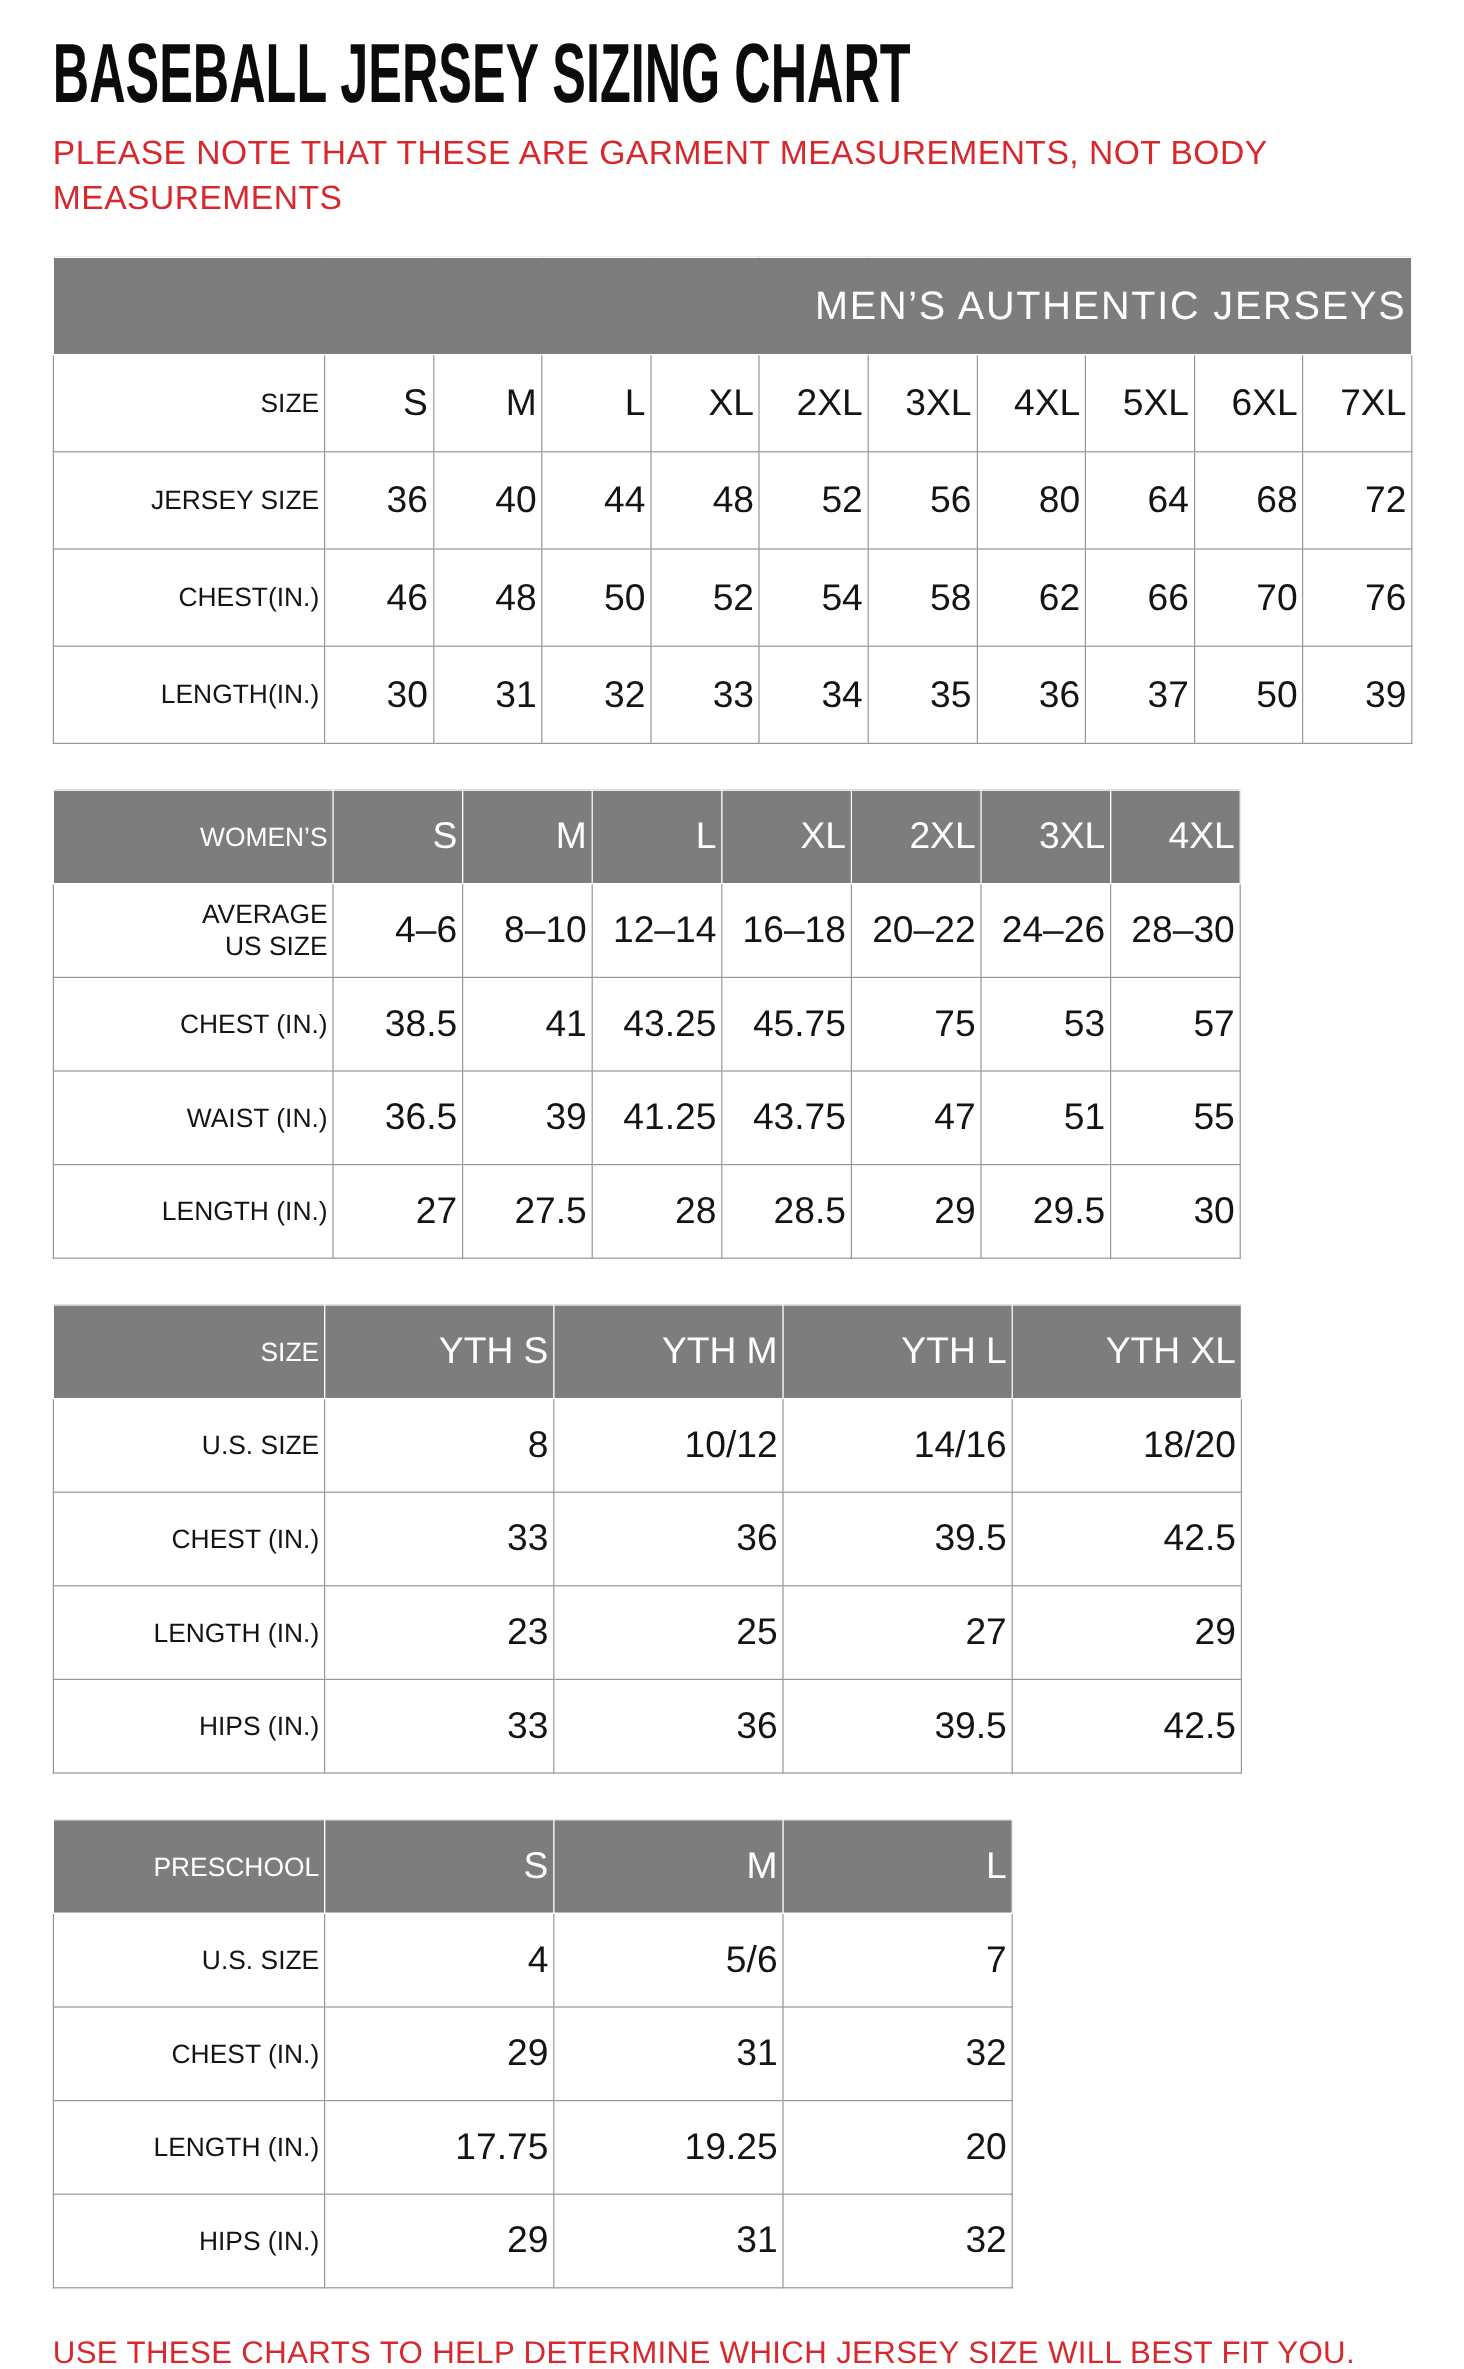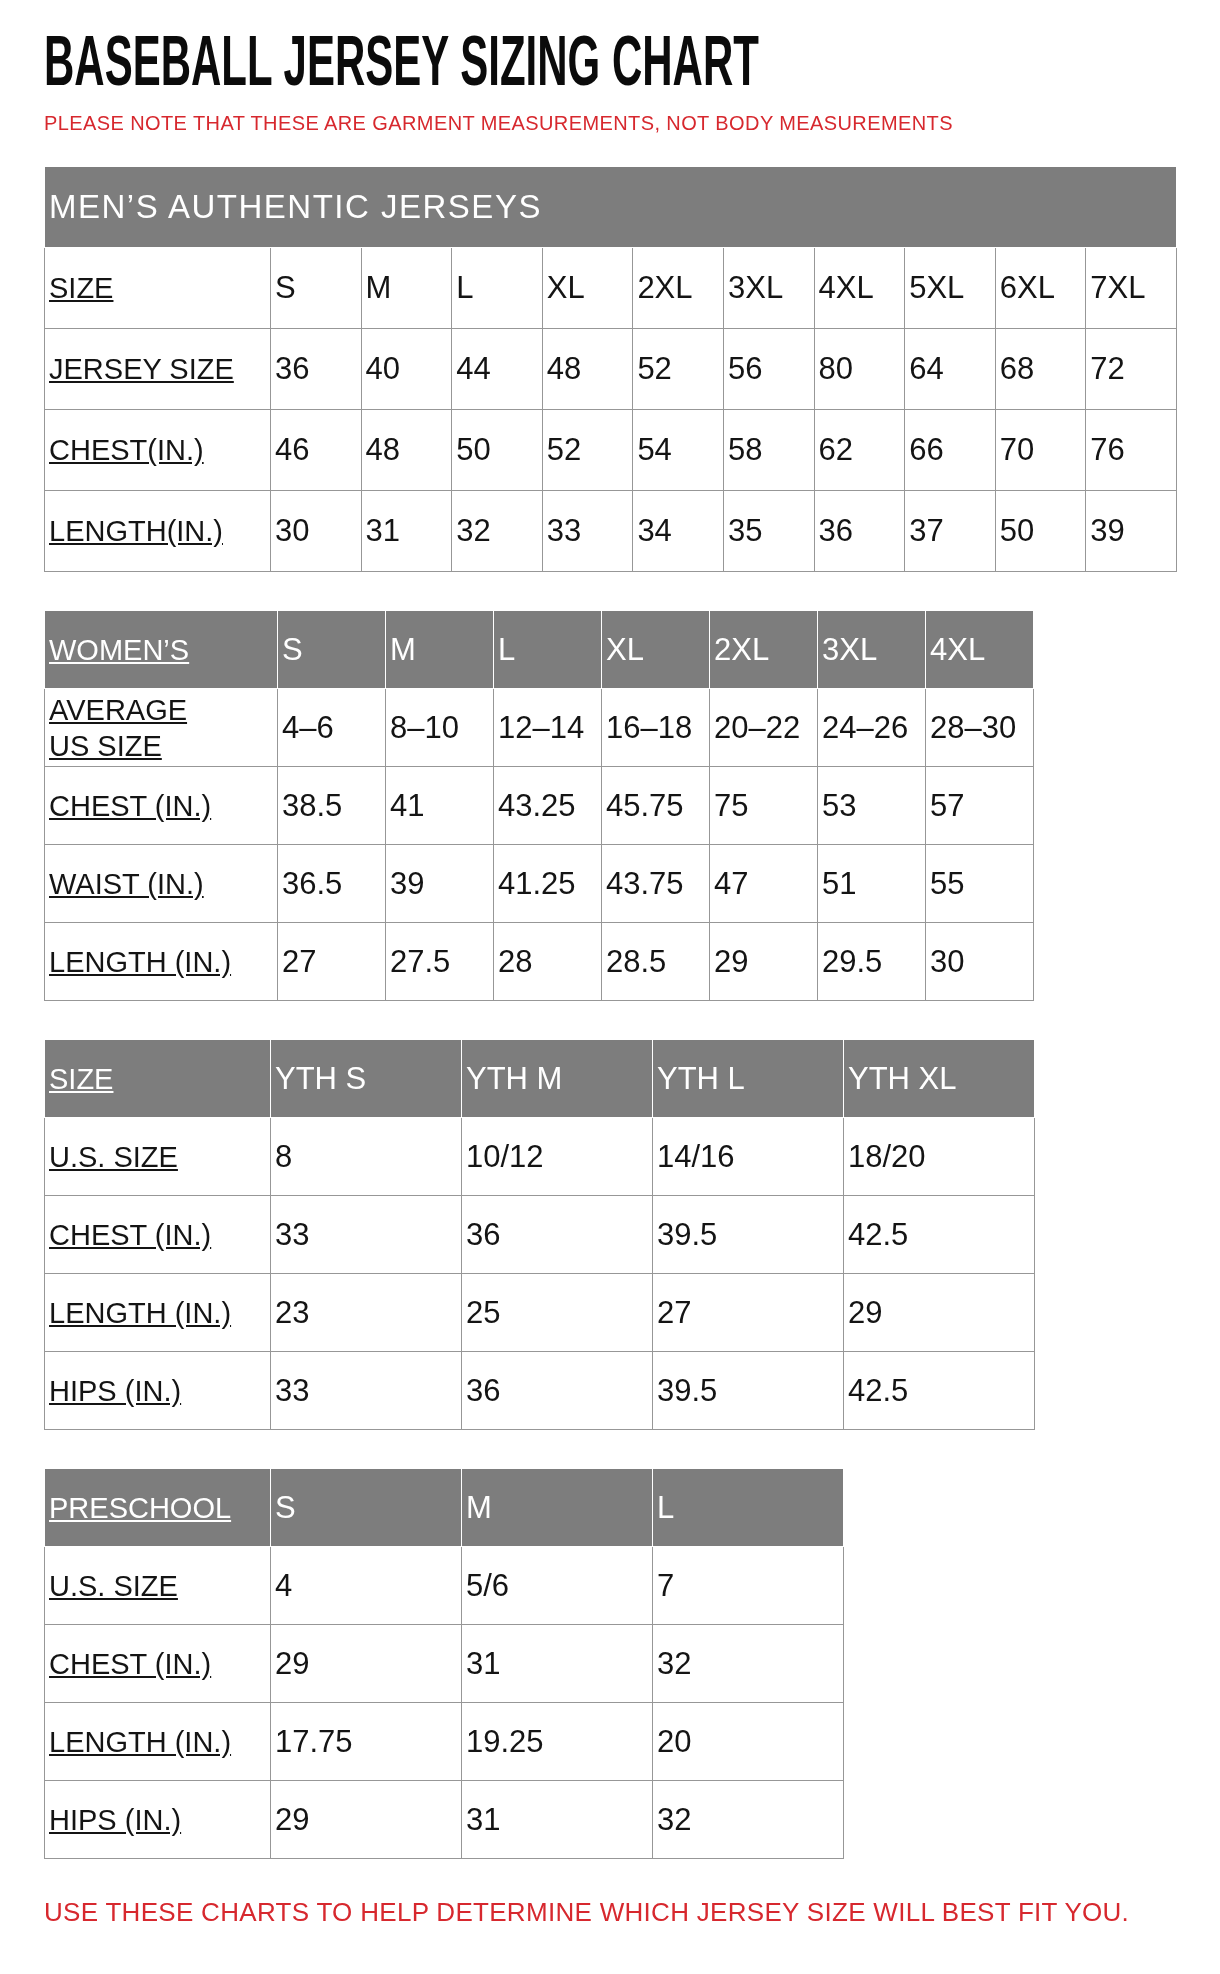--- a/index.html
+++ b/index.html
@@ -24,29 +24,29 @@
     line-height:1.0;
     font-weight:bold;
     color:#0b0b0b;
     white-space:nowrap;
     transform:scaleX(0.6);
     transform-origin:left center;
   }
   .note{
     margin:0 0 30px 0;
     max-width:1105px;
-    font-size:20px;
+    font-size:28px;
     line-height:1.32;
     letter-spacing:0.4px;
     color:var(--accent-red);
   }
   table.tbl{
     border-collapse:collapse;
     table-layout:fixed;
-    text-align:left;
+    text-align:right;
     font-size:31px;
     margin:0 0 38px 0;
     padding-left:32px;
   }
   .tbl td{
     border:1px solid var(--border-gray);
     height:78px;
     vertical-align:middle;
     padding:0 4px;
     background:#ffffff;
@@ -54,24 +54,23 @@
   .tbl th{
     background:var(--header-gray);
     color:#ffffff;
     border:1px solid #ffffff;
     height:78px;
     vertical-align:middle;
     font-weight:normal;
     padding:0 4px;
   }
   .tbl .lbl{
-    font-size:29px;
+    font-size:22px;
     white-space:pre-line;
     line-height:1.25;
-    text-decoration:underline;
   }
   .band{
     font-size:33px;
     letter-spacing:1.5px;
   }
   .mens{width:1132px;}
   .mens td,.mens th{height:81px;}
   .mens .c-label{width:226px;}
   .mens .c-size{width:90.6px;}
   .womens{width:989px;}

